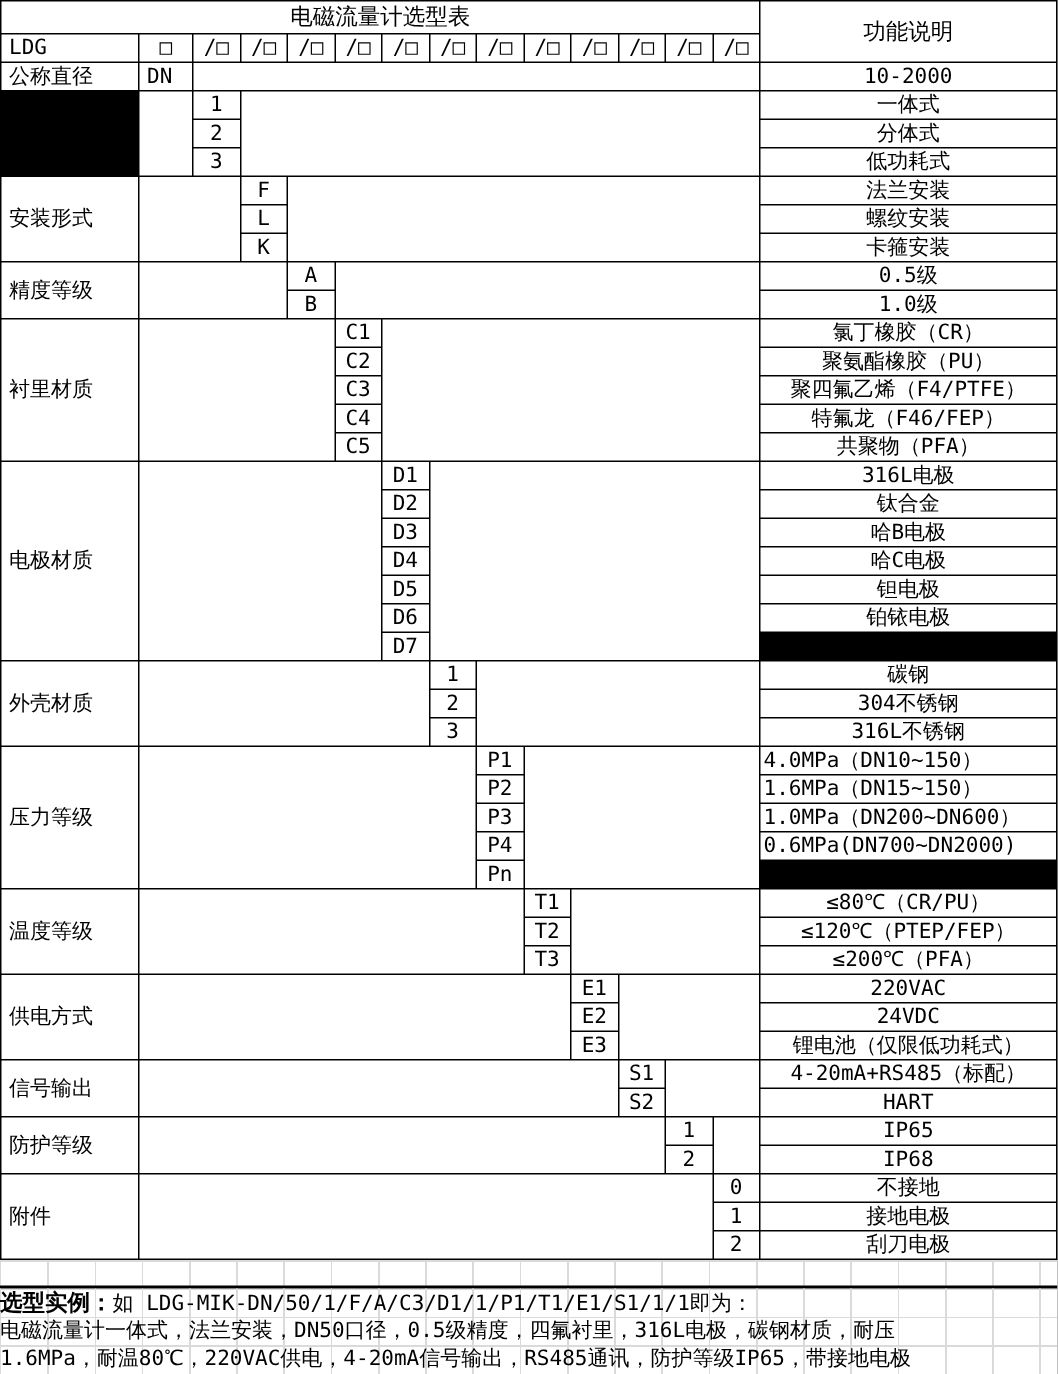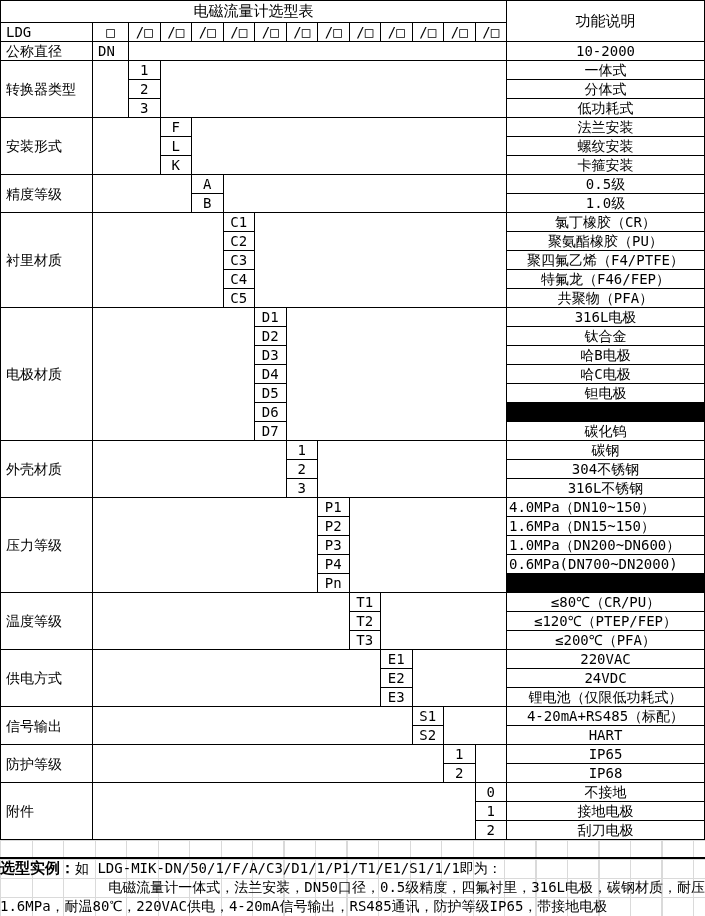--- a/index.html
+++ b/index.html
@@ -31,21 +31,21 @@
   .gridbg{
     background-image:
       repeating-linear-gradient(to right,#dadada 0 1px,transparent 1px 31.5px),
       repeating-linear-gradient(to bottom,#dadada 0 1px,transparent 1px 19px);
   }
   #strip{width:705px;height:17px;}
   #rule{width:705px;height:2px;background:#000;}
   #notes{width:705px;height:57px;font-size:14px;}
   .tline{height:19px;line-height:19px;white-space:nowrap;overflow:hidden;}
   .tline b{font-size:15px;}
-  .indent{text-align:right;}
+  .indent{}
 </style>
 </head>
 <body>
 
 <div id="tbl">
     <div class="c title" style="grid-area: 1 / 1 / span 1 / span 14;">电磁流量计选型表</div>
     <div class="c fn" style="grid-area: 1 / 15 / span 2 / span 1;">功能说明</div>
     <div class="c label" style="grid-area: 2 / 1 / span 1 / span 1;">LDG</div>
     <div class="c" style="grid-area: 2 / 2 / span 1 / span 1;">□</div>
     <div class="c" style="grid-area: 2 / 3 / span 1 / span 1;">/□</div>
@@ -57,21 +57,20 @@
     <div class="c" style="grid-area: 2 / 9 / span 1 / span 1;">/□</div>
     <div class="c" style="grid-area: 2 / 10 / span 1 / span 1;">/□</div>
     <div class="c" style="grid-area: 2 / 11 / span 1 / span 1;">/□</div>
     <div class="c" style="grid-area: 2 / 12 / span 1 / span 1;">/□</div>
     <div class="c" style="grid-area: 2 / 13 / span 1 / span 1;">/□</div>
     <div class="c" style="grid-area: 2 / 14 / span 1 / span 1;">/□</div>
     <div class="c label" style="grid-area: 3 / 1 / span 1 / span 1;">公称直径</div>
     <div class="c label" style="grid-area: 3 / 2 / span 1 / span 1;">DN</div>
     <div class="c" style="grid-area: 3 / 3 / span 1 / span 12;"></div>
     <div class="c" style="grid-area: 3 / 15 / span 1 / span 1;">10-2000</div>
-    <div class="c label" style="grid-area: 4 / 1 / span 3 / span 1;">转换器类型</div>
     <div class="c" style="grid-area: 4 / 2 / span 3 / span 1;"></div>
     <div class="c" style="grid-area: 4 / 3 / span 1 / span 1;">1</div>
     <div class="c" style="grid-area: 4 / 15 / span 1 / span 1;">一体式</div>
     <div class="c" style="grid-area: 5 / 3 / span 1 / span 1;">2</div>
     <div class="c" style="grid-area: 5 / 15 / span 1 / span 1;">分体式</div>
     <div class="c" style="grid-area: 6 / 3 / span 1 / span 1;">3</div>
     <div class="c" style="grid-area: 6 / 15 / span 1 / span 1;">低功耗式</div>
     <div class="c" style="grid-area: 4 / 4 / span 3 / span 11;"></div>
     <div class="c label" style="grid-area: 7 / 1 / span 3 / span 1;">安装形式</div>
     <div class="c" style="grid-area: 7 / 2 / span 3 / span 2;"></div>
@@ -108,22 +107,22 @@
     <div class="c" style="grid-area: 17 / 15 / span 1 / span 1;">316L电极</div>
     <div class="c" style="grid-area: 18 / 7 / span 1 / span 1;">D2</div>
     <div class="c" style="grid-area: 18 / 15 / span 1 / span 1;">钛合金</div>
     <div class="c" style="grid-area: 19 / 7 / span 1 / span 1;">D3</div>
     <div class="c" style="grid-area: 19 / 15 / span 1 / span 1;">哈B电极</div>
     <div class="c" style="grid-area: 20 / 7 / span 1 / span 1;">D4</div>
     <div class="c" style="grid-area: 20 / 15 / span 1 / span 1;">哈C电极</div>
     <div class="c" style="grid-area: 21 / 7 / span 1 / span 1;">D5</div>
     <div class="c" style="grid-area: 21 / 15 / span 1 / span 1;">钽电极</div>
     <div class="c" style="grid-area: 22 / 7 / span 1 / span 1;">D6</div>
+    <div class="c" style="grid-area: 22 / 15 / span 1 / span 1;">铂铱电极</div>
     <div class="c" style="grid-area: 23 / 7 / span 1 / span 1;">D7</div>
-    <div class="c" style="grid-area: 23 / 15 / span 1 / span 1;">碳化钨</div>
     <div class="c" style="grid-area: 17 / 8 / span 7 / span 7;"></div>
     <div class="c label" style="grid-area: 24 / 1 / span 3 / span 1;">外壳材质</div>
     <div class="c" style="grid-area: 24 / 2 / span 3 / span 6;"></div>
     <div class="c" style="grid-area: 24 / 8 / span 1 / span 1;">1</div>
     <div class="c" style="grid-area: 24 / 15 / span 1 / span 1;">碳钢</div>
     <div class="c" style="grid-area: 25 / 8 / span 1 / span 1;">2</div>
     <div class="c" style="grid-area: 25 / 15 / span 1 / span 1;">304不锈钢</div>
     <div class="c" style="grid-area: 26 / 8 / span 1 / span 1;">3</div>
     <div class="c" style="grid-area: 26 / 15 / span 1 / span 1;">316L不锈钢</div>
     <div class="c" style="grid-area: 24 / 9 / span 3 / span 6;"></div>

